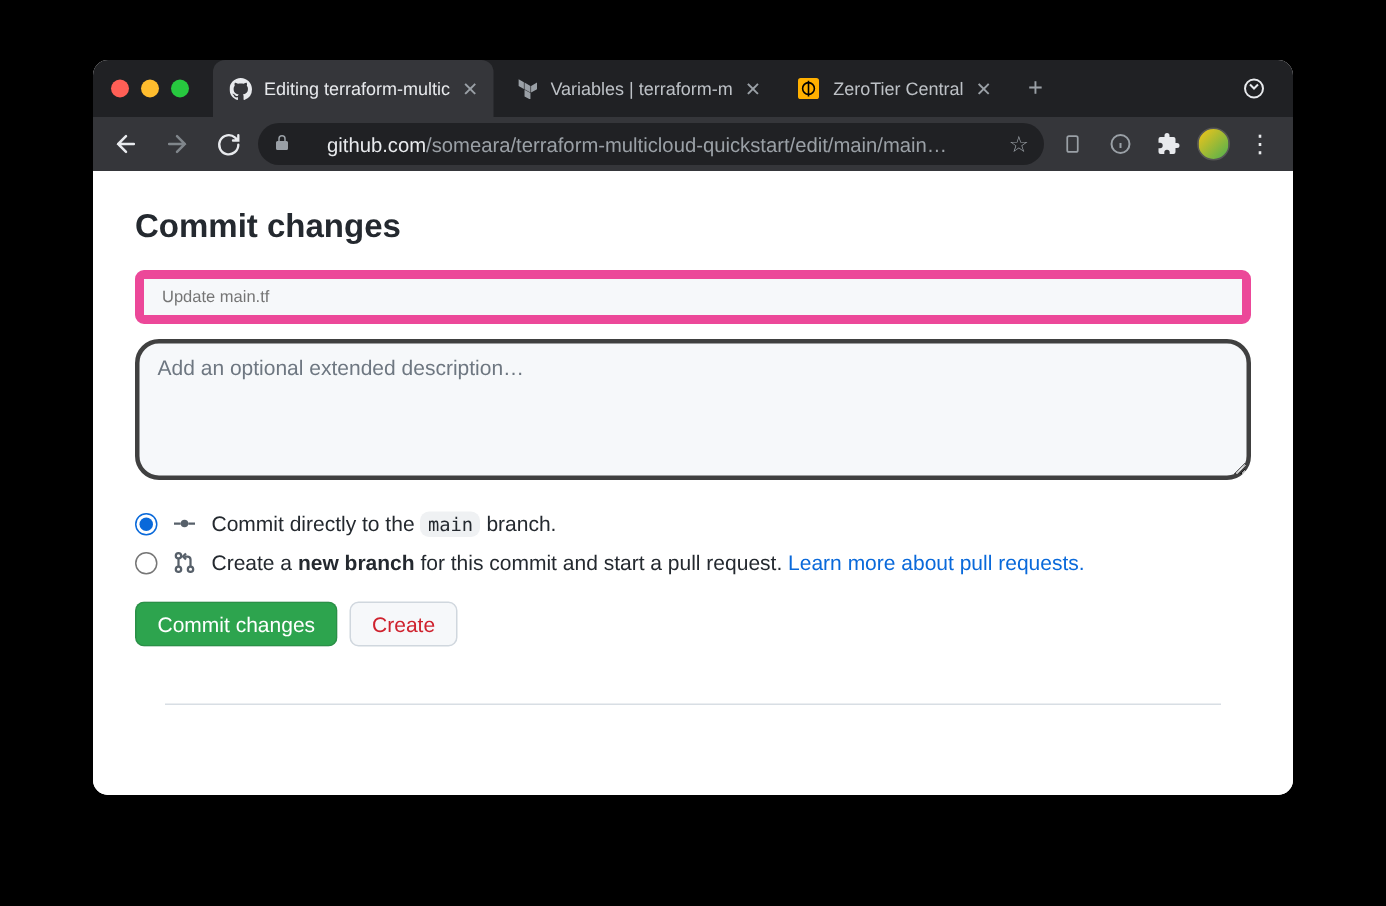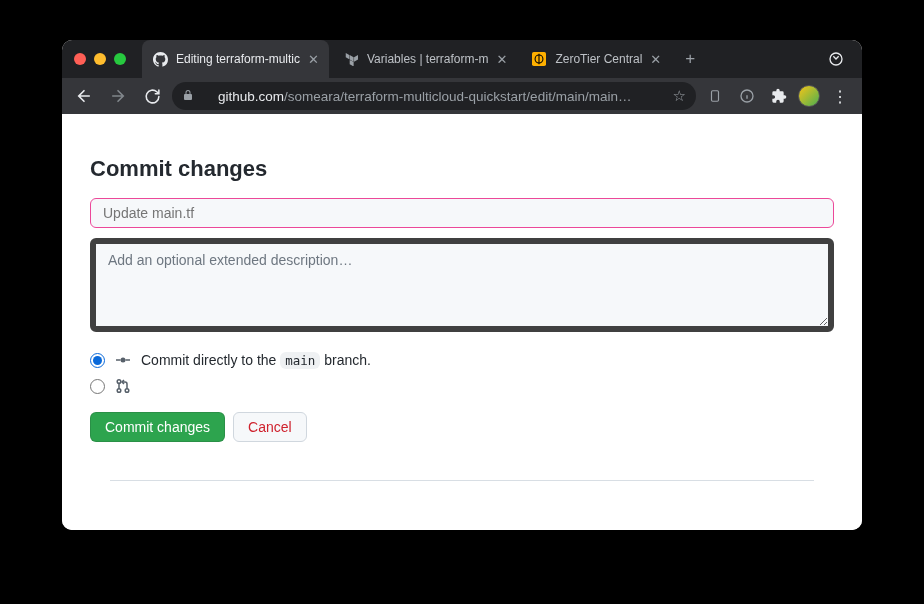--- a/index.html
+++ b/index.html
@@ -77,39 +77,39 @@
     gap: 24px;
   }
   .omnibox .lock { color:#9aa0a6; font-size:12px;}
   .omnibox .url .domain { color:#e8eaed; }
   .omnibox .url .path { color:#9aa0a6; }
   .omnibox .star { margin-left:auto; color:#9aa0a6; font-size:15px;}
   .tool-icon { width:26px; height:26px; display:flex; align-items:center; justify-content:center; color:#9aa0a6;}
   .avatar { width:22px; height:22px; border-radius:50%; background:linear-gradient(135deg,#f5c518,#4caf50); border:1px solid #555;}
   .kebab { color:#e8eaed; padding:0 6px; font-size:16px;}
 
-  .content { padding: 42px 28px 20px; background:#fff; height: calc(100% - 74px); overflow:auto;}
+  .content { padding: 24px 28px 20px; background:#fff; height: calc(100% - 74px); overflow:auto;}
   .heading { font-size: 22px; font-weight: 600; color:#24292f; margin-bottom: 16px;}
   .commit-title {
     width: 100%;
-    border: 1px solid #ec4899;
+    border: 6px solid #ec4899;
     background: #f6f8fa;
     border-radius: 6px;
     padding: 6px 12px;
-    font-size: 14px;
+    font-size: 11px;
     color:#ef4444;
     margin-bottom: 10px;
     font-family: inherit;
   }
   .commit-desc {
     width: 100%;
     min-height: 94px;
-    border: 6px solid #404040;
+    border: 3px solid #404040;
     background: #f6f8fa;
-    border-radius: 6px;
+    border-radius: 16px;
     padding: 8px 12px;
     font-size: 14px;
     color:#24292f;
     font-family: inherit;
     resize: vertical;
     margin-bottom: 16px;
   }
   .commit-desc::placeholder { color:#6e7781; }
   .radio-row { display:flex; align-items:center; gap:10px; font-size:14px; color:#24292f; margin-bottom:10px;}
   .radio-row input[type=radio]{ width:15px; height:15px; accent-color:#0969da;}
@@ -242,22 +242,25 @@
       <input type="radio" name="commit-choice" style="">
       <span class="git-icon">
         <svg viewBox="0 0 16 16" width="16" height="16" fill="none" stroke="currentColor" stroke-width="1.5">
             <circle cx="4" cy="3.5" r="1.8"></circle>
             <circle cx="4" cy="12.5" r="1.8"></circle>
             <circle cx="12" cy="12.5" r="1.8"></circle>
             <path d="M4 5.3v5.4M12 10.7V6a2 2 0 00-2-2H8"></path>
             <path d="M9 2l-2 2 2 2"></path>
           </svg>
       </span>
+      <span>
+        <span>Create a </span><b>new branch</b><span> for this commit and start a pull request. </span><a href="#" class="link">Learn more about pull requests.</a>
+      </span>
     </label>
 
     <div class="btn-row">
       <button class="btn btn-primary">Commit changes</button>
-      <button class="btn btn-cancel">Cancel</button>
+      <button class="btn btn-cancel">Create</button>
     </div>
 
     <hr class="footer">
   </div>
 </div>
 
 </body></html>

